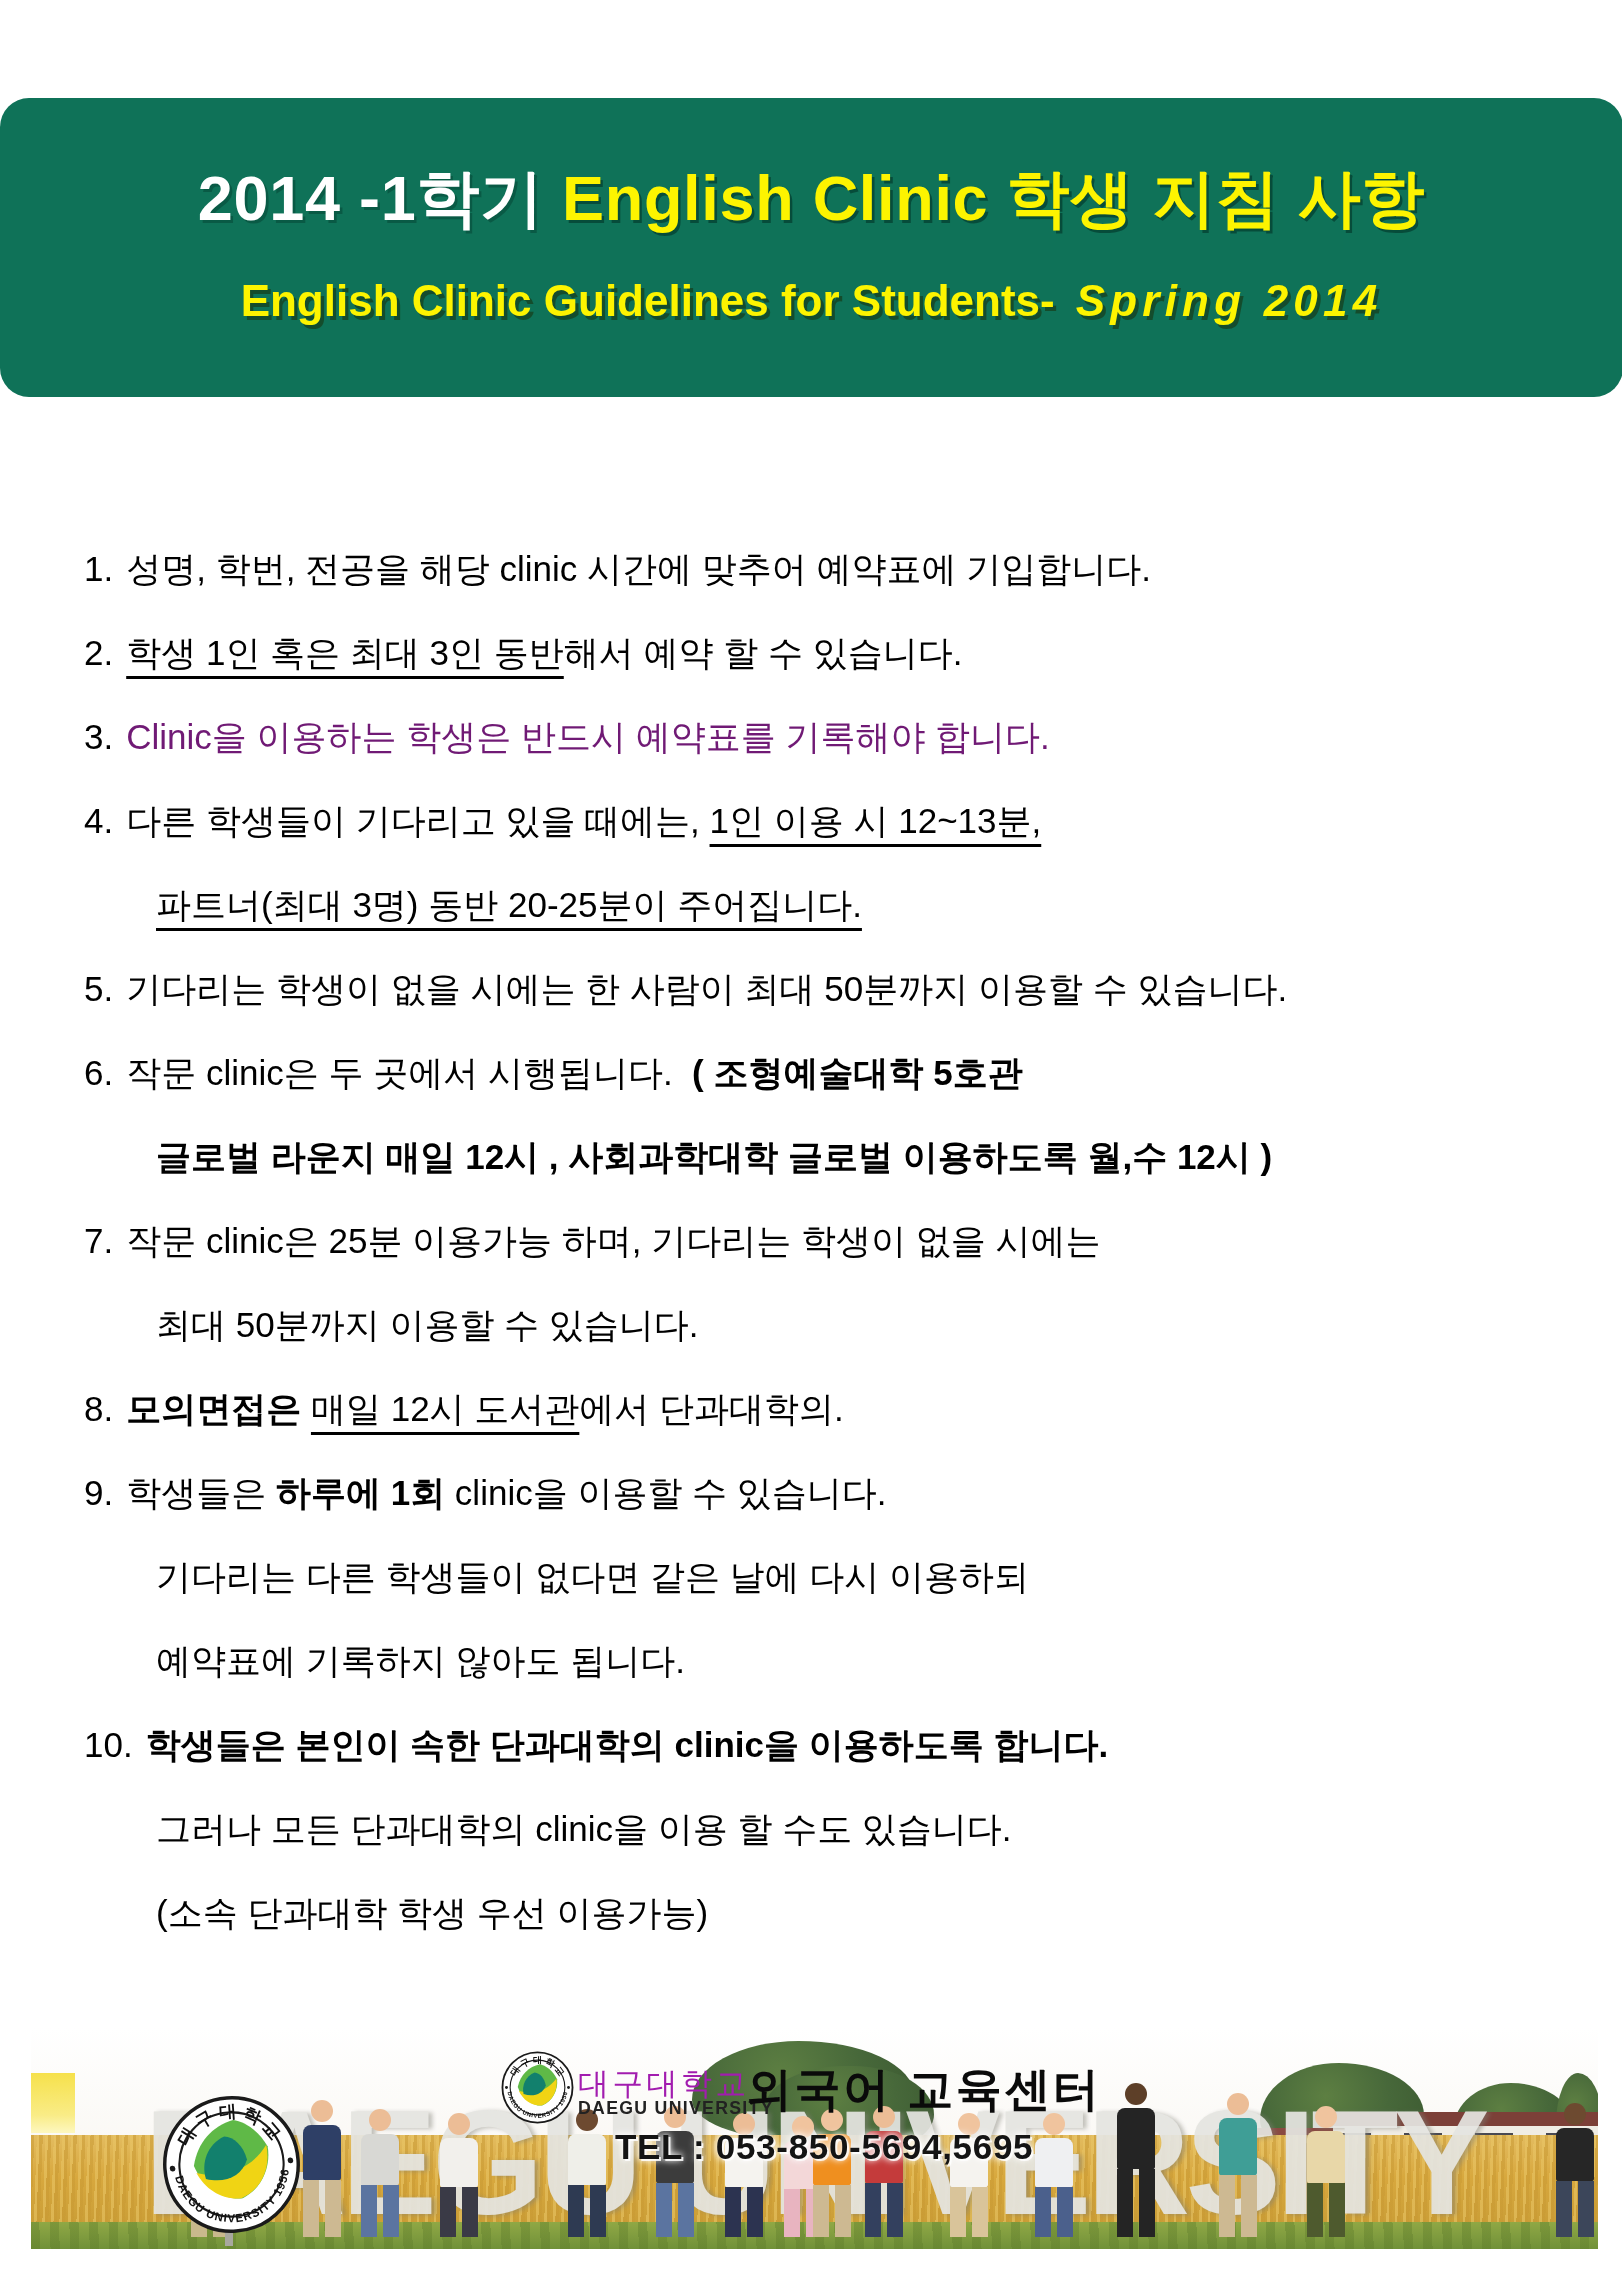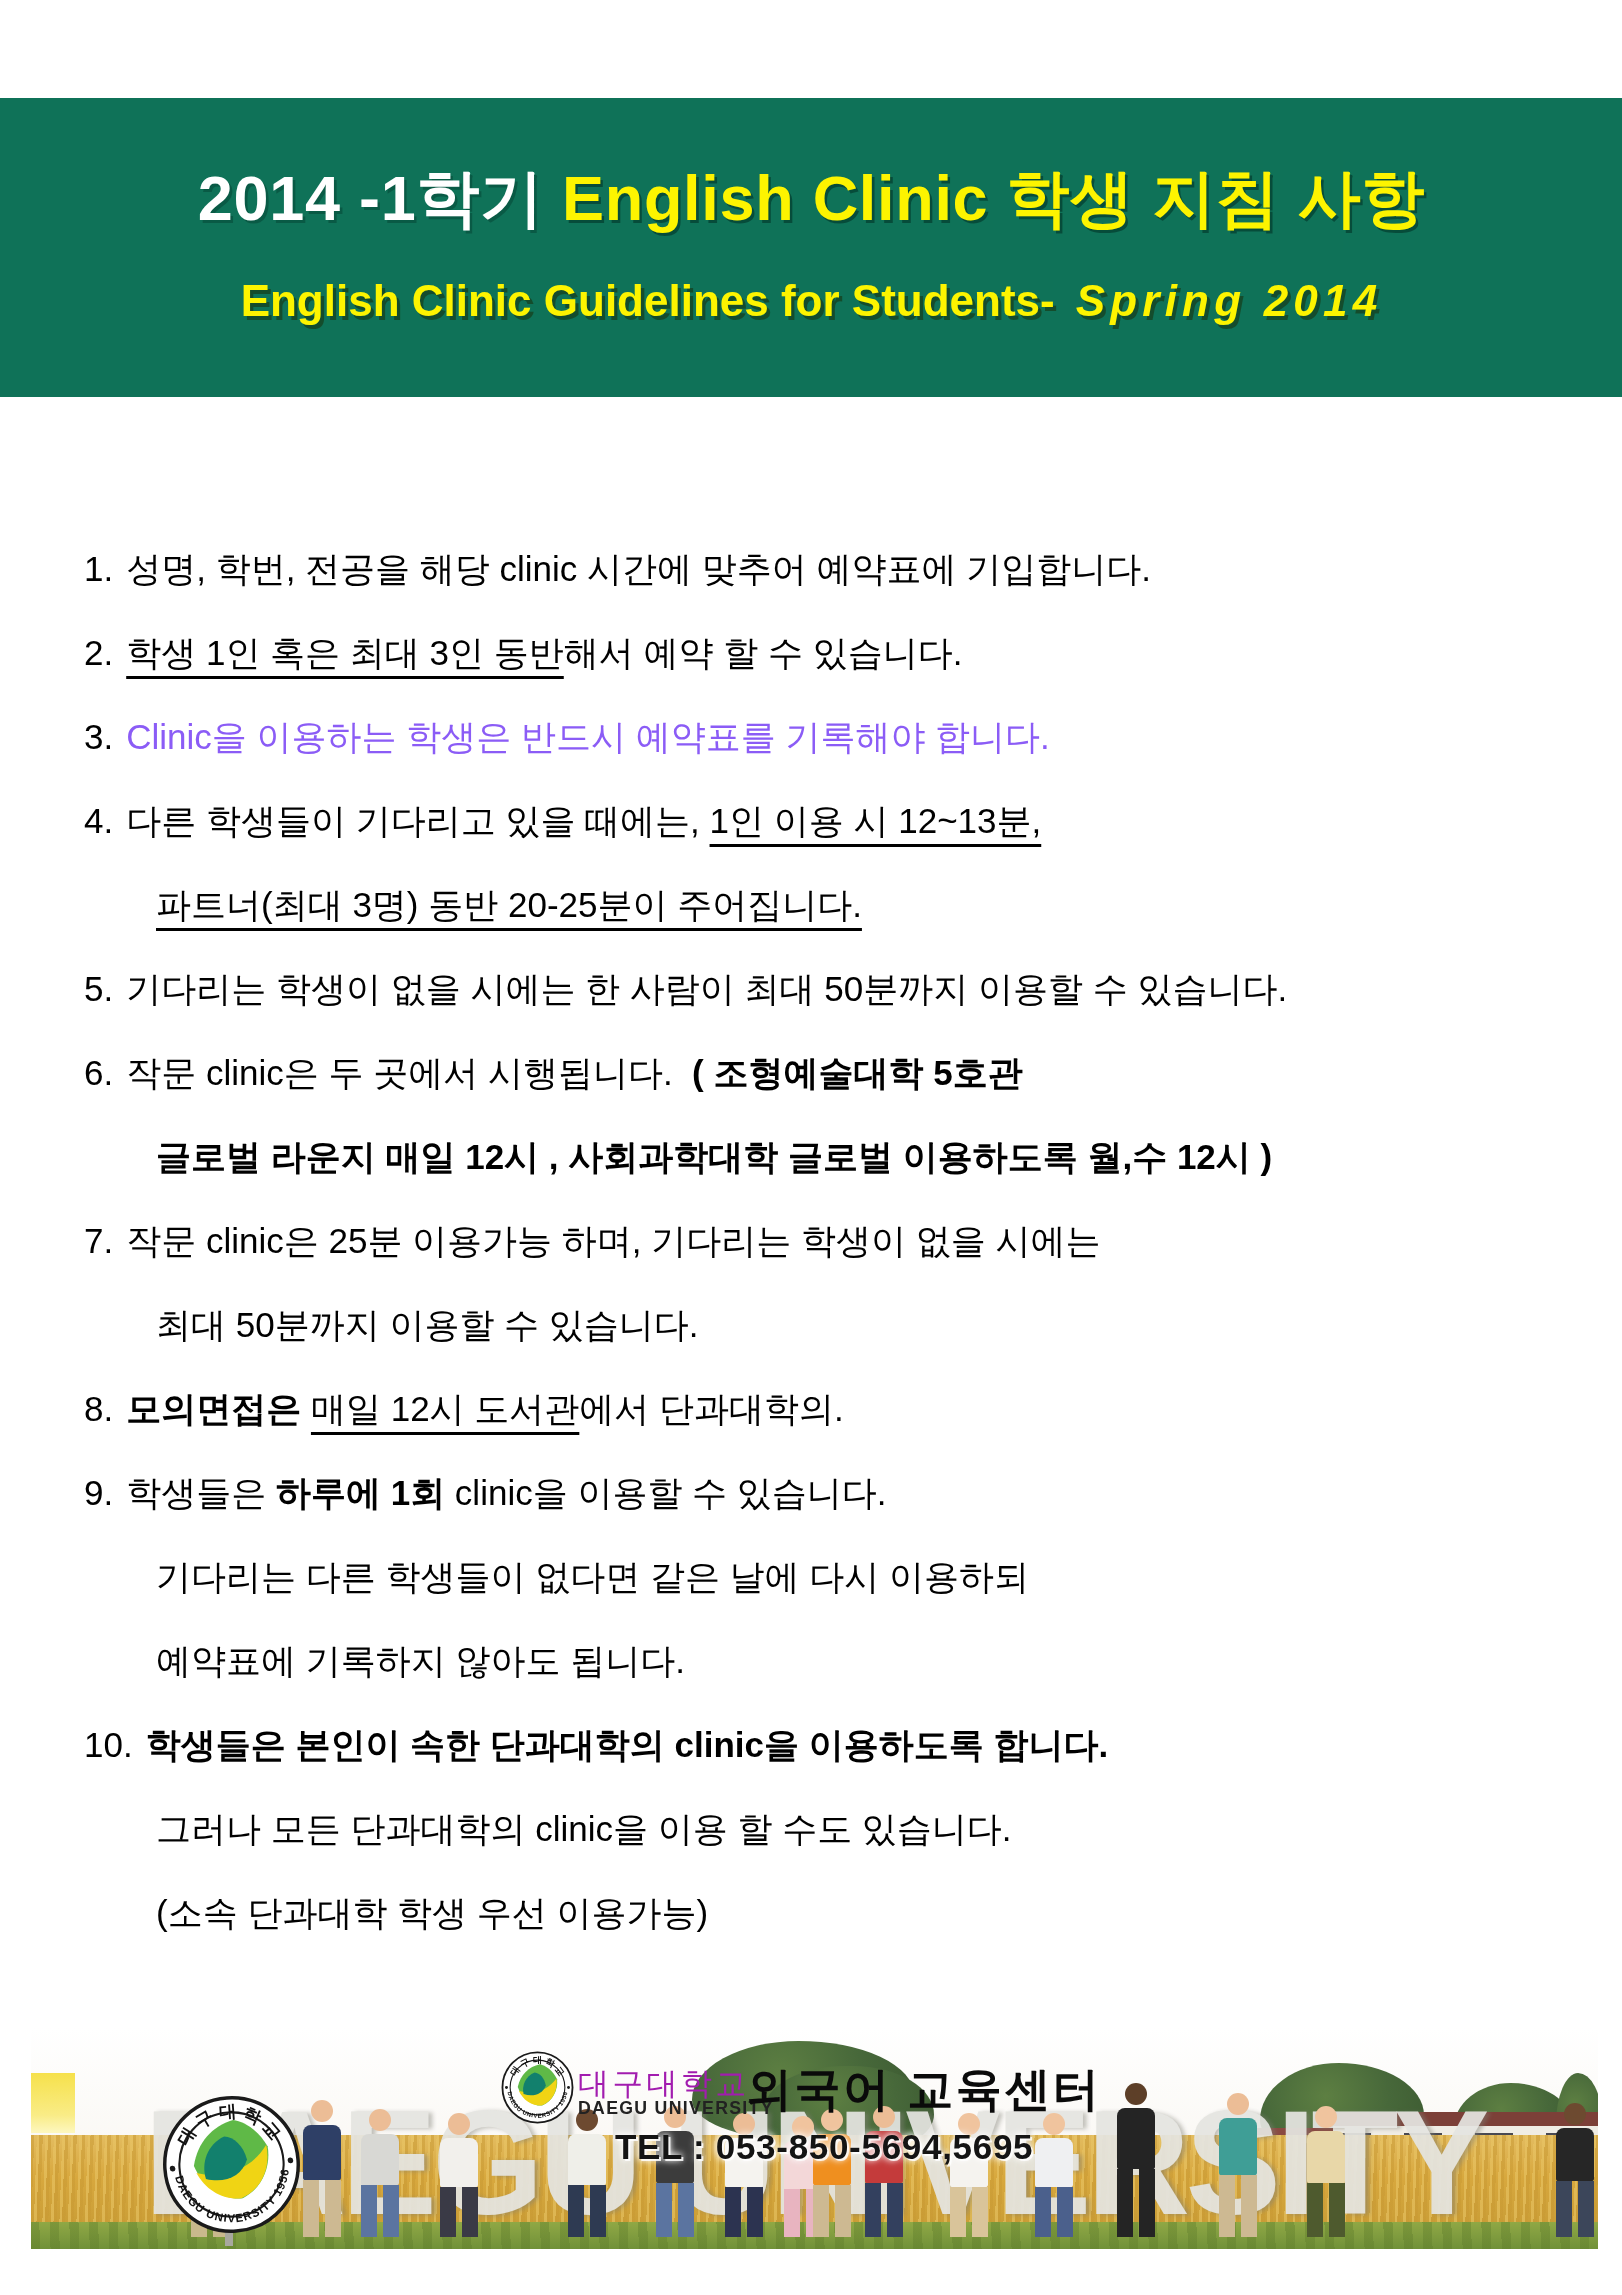--- a/index.html
+++ b/index.html
@@ -1,38 +1,38 @@
 <!DOCTYPE html>
 <html style="font-size:10.5px"><head>
 <meta charset="utf-8">
 <style>
   html,body{margin:0;padding:0;background:#ffffff;}
   .page{position:relative;width:1623px;height:2295px;background:#ffffff;overflow:hidden;
         font-family:"Liberation Sans", sans-serif;}
 
   
-  .banner{position:absolute;left:0;top:98px;width:100%;height:299px;background:#0f7258;}
+  .banner{position:absolute;left:0;top:98px;width:100%;height:299px;background:#0f7258;border-radius:29px;}
   .banner-line1{position:absolute;left:0;top:58px;width:100%;text-align:center;
                 font-size:63px;font-weight:bold;letter-spacing:0.7px;white-space:nowrap;}
   .banner-line1 .t-white{color:#ffffff;text-shadow:2.6px 3.3px 0 rgba(0,45,34,0.35);}
   .banner-line1 .t-yellow{color:#fdf400;text-shadow:2.6px 3.3px 0 rgba(0,45,34,0.55);}
   .banner-line2{position:absolute;left:0;top:178px;width:100%;text-align:center;
                 font-size:44px;font-weight:bold;color:#fdf400;white-space:nowrap;
                 text-shadow:3.3px 3.9px 0 rgba(25,45,10,0.55);}
   .banner-line2 .sp2{letter-spacing:5.2px;margin-left:21px;font-style:italic;}
 
   
   .guidelines{position:absolute;left:84px;top:527px;width:1492px;font-size:35px;color:#000;}
   .gl-line{height:84px;line-height:84px;white-space:nowrap;}
   .gl-line.cont{padding-left:72px;}
   .gl-num{margin-right:13px;}
   .seg-n{font-weight:normal;}
   .seg-b{font-weight:bold;}
   .seg-u{text-decoration:underline;text-decoration-thickness:3.3px;text-underline-offset:10.5px;}
-  .seg-r{color:#8b5cf6;}
+  .seg-r{color:#701a75;}
 
   
   .photo{position:absolute;left:31px;top:2027px;width:1567px;height:222px;overflow:hidden;
          background:linear-gradient(#ffffff 0%,#faf8f4 55%,#f1eee7 100%);}
   .tree{position:absolute;border-radius:48% 52% 55% 45%/60% 55% 45% 40%;
         background:radial-gradient(circle at 40% 35%,#5d7f42 0%,#47683a 55%,#3c5a31 100%);}
   .tree.t-a{left:661px;top:14.4px;width:222px;height:98px;}
   .tree.t-a2{left:733px;top:39px;width:170px;height:85px;border-radius:50% 50% 40% 60%/55% 60% 45% 40%;}
   .tree.t-b{left:1229px;top:36px;width:164px;height:95px;}
   .tree.t-c{left:1423px;top:56px;width:118px;height:75px;}

